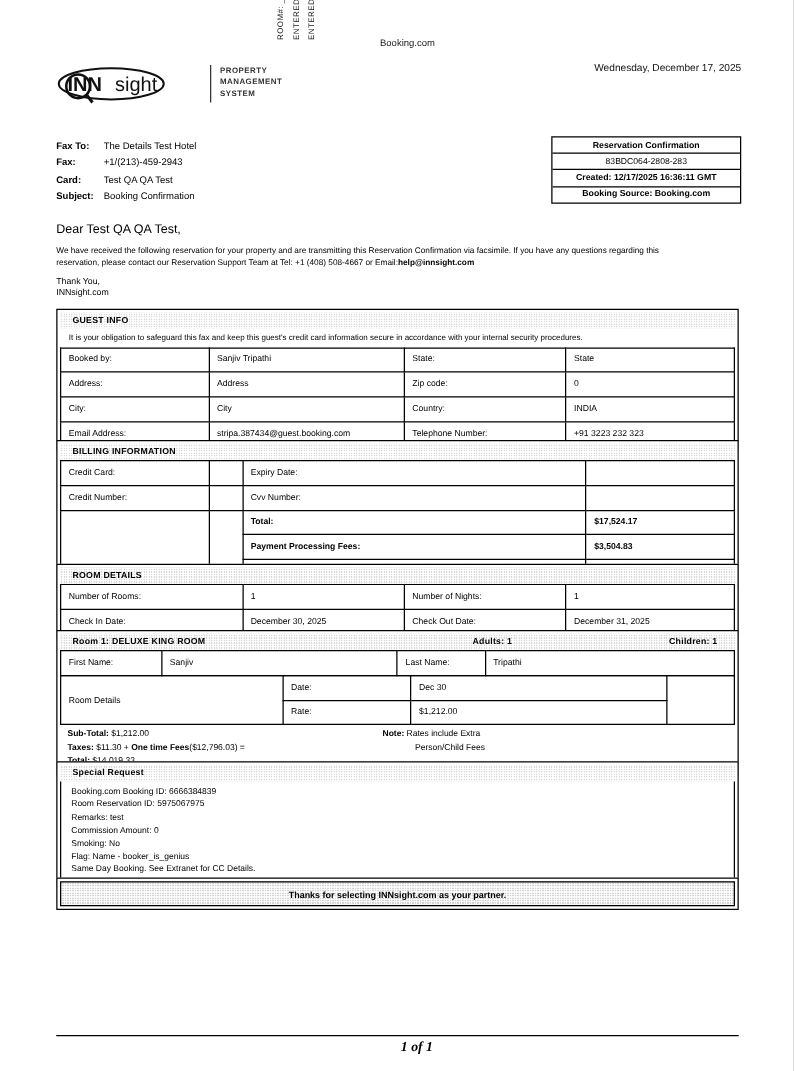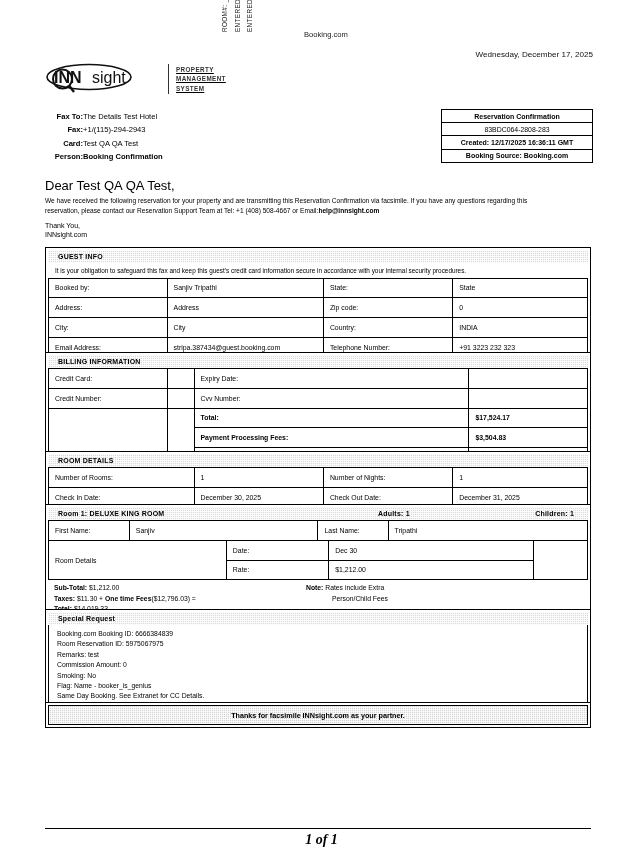--- a/index.html
+++ b/index.html
@@ -25,22 +25,22 @@
     background: #fff;
     box-sizing: border-box;
   }
 
   
   .hdr {
     position: absolute;
     left: 0; top: 0; width: 591px; height: 95px;
   }
   .logo-wrap {
-    position: absolute; left: 23px; top: 54px;
-    display: flex; align-items: center; text-decoration: underline;
+    position: absolute; left: 23px; top: 44px;
+    display: flex; 
   }
   .logo-mark { display: block; }
   .logo-div {
     width: 1px; height: 30px; background: #333; margin: 0 7px 0 5px;
   }
   .logo-tag {
     font-size: 6.3px; letter-spacing: 0.4px; color: #333;
     line-height: 9.4px; font-weight: 600;
   }
   .vstack {
@@ -67,24 +67,24 @@
   .datestamp {
     position: absolute; right: 20px; top: 42px;
     font-size: 8.1px; color: #111; text-align: right;
   }
 
   
   .faxblock {
     position: absolute; left: 23px; top: 104px;
     font-size: 7.6px; color: #000;
   }
-  .faxrow { display: flex; margin-bottom: 4.4px; text-align: right; }
+  .faxrow { display: flex; margin-bottom: 4.4px; }
   .faxlabel { font-weight: bold; width: 38px; }
   .faxval { }
-  .faxval.light { font-weight: bold; }
+  .faxval.light { font-weight: normal; }
 
   
   .confbox {
     position: absolute; right: 20px; top: 101px;
     width: 152px;
     border: 1px solid #000;
     box-sizing: border-box;
     background: #fff;
   }
   .confrow {
@@ -94,21 +94,21 @@
     padding: 2.6px 2px;
     color: #000;
   }
   .confrow:last-child { border-bottom: none; }
   .confrow.b { font-weight: bold; }
   .confrow.plain { font-weight: normal; font-size: 6.9px; }
 
   
   .salute {
     position: absolute; left: 23px; top: 170px;
-    font-size: 13px; color: #000;
+    font-size: 10px; color: #000;
   }
   .para {
     position: absolute; left: 23px; top: 188px; width: 490px;
     font-size: 6.6px; line-height: 10.2px; color: #000; text-align: left;
   }
   .para b { font-weight: bold; }
   .thanks {
     position: absolute; left: 23px; top: 213px;
     font-size: 7px; line-height: 9.4px; color: #000;
   }
@@ -208,23 +208,23 @@
     color: #000;
     padding: 4.5px 0;
   }
 
   
   .footer-rule {
     position: absolute; left: 23px; top: 820px; width: 546px;
     border-top: 1.4px solid #000;
   }
   .footer-page {
-    position: absolute; left: 4px; top: 824px; width: 591px;
+    position: absolute; left: 16px; top: 824px; width: 591px;
     text-align: center;
-    font-size: 14px;
+    font-size: 11px;
     font-style: italic;
     font-weight: bold;
     font-family: "Liberation Serif", serif;
     color: #000;
   }
 </style>
 </head>
 <body>
 
 <div class="page">
@@ -258,28 +258,28 @@
     <div class="datestamp">Wednesday, December 17, 2025</div>
   </div>
 
   <div class="faxblock">
     <div class="faxrow">
       <span class="faxlabel">Fax To:</span>
       <span class="faxval">The Details Test Hotel</span>
     </div>
     <div class="faxrow">
       <span class="faxlabel">Fax:</span>
-      <span class="faxval">+1/(115)-294-2943</span>
+      <span class="faxval">+1/(213)-459-2943</span>
     </div>
     <div class="faxrow">
       <span class="faxlabel">Card:</span>
       <span class="faxval">Test QA QA Test</span>
     </div>
     <div class="faxrow">
-      <span class="faxlabel">Person:</span>
+      <span class="faxlabel">Subject:</span>
       <span class="faxval light">Booking Confirmation</span>
     </div>
   </div>
 
   <div class="confbox">
     <div class="confrow b">Reservation Confirmation</div>
     <div class="confrow plain">83BDC064-2808-283</div>
     <div class="confrow b">Created: 12/17/2025 16:36:11 GMT</div>
     <div class="confrow b">
       <span>Booking Source:</span>
@@ -486,20 +486,20 @@
         <div>Remarks: test</div>
         <div>Commission Amount: 0</div>
         <div>Smoking: No</div>
         <div>Flag: Name - booker_is_genius</div>
         <div>Same Day Booking. See Extranet for CC Details.</div>
       </div>
     </div>
   </div>
 
   <div class="banner" style="top:694px;">
-    <div class="banner-inner">Thanks for facsimile INNsight.com as your partner.</div>
+    <div class="banner-inner">Thanks for selecting INNsight.com as your partner.</div>
   </div>
 
   <div class="footer-rule"></div>
   <div class="footer-page">1 of 1</div>
 
  </div>
 </div>
 
 </body></html>

